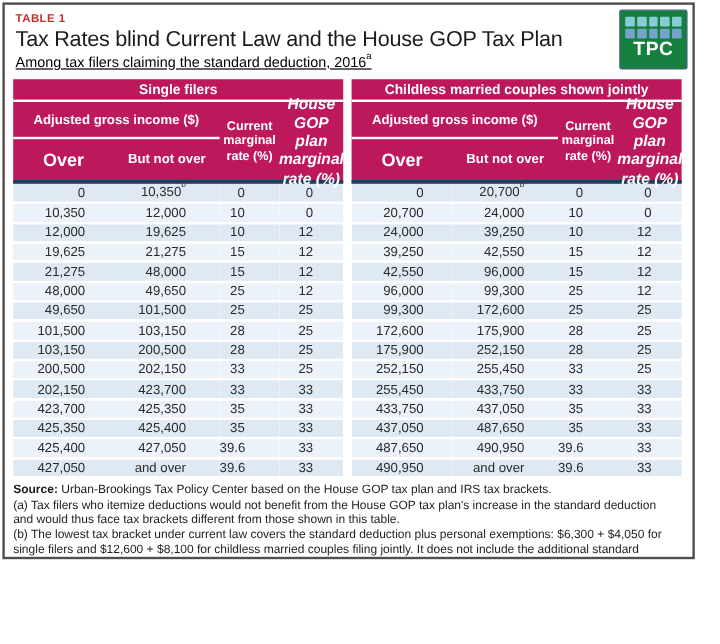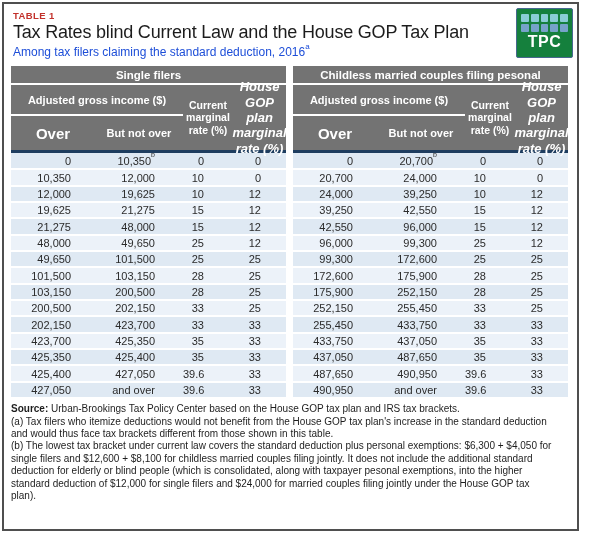--- a/index.html
+++ b/index.html
@@ -1,28 +1,28 @@
 <!DOCTYPE html>
 <html><head>
 <meta charset="utf-8">
 <style>
   * { margin:0; padding:0; box-sizing:border-box; }
   html,body { width:600px; height:537px; background:#fff; font-family:"Liberation Sans", sans-serif; }
   body { position:relative; }
 
   .frame {
-    position:absolute; left:2px; top:2px; width:577px; height:529px;
+    position:absolute; left:2px; top:2px; width:577px; height:464px;
     border:2px solid #4f4f4f; background:#fff; overflow:hidden;
   }
 
   
   .top { position:relative; height:60px; padding:6px 0 0 9px; }
   .table-label { color:#c2312b; font-size:9.5px; font-weight:700; letter-spacing:.4px; }
   .fig-title { color:#1c1c1c; font-size:18px; font-weight:400; margin-top:1px; letter-spacing:-.2px; }
-  .fig-subtitle { color:#1d4ed8; font-size:12px; margin-top:1px; }
+  .fig-subtitle { color:#000000; font-size:12px; margin-top:1px;text-decoration:underline; }
   .fig-subtitle sup { font-size:8px; position:relative; top:-2px; }
 
   
   .logo {
     position:absolute; top:4px; right:4px; width:57px; height:50px;
     background:#15803d; border:1px solid #47688e; border-radius:2px;
     padding:5px 4px 0 4px; text-align:center;
   }
   .logo-grid { display:grid; grid-template-columns:repeat(5,1fr); gap:2px; }
   .logo-grid i { display:block; height:8px; border-radius:1px; }
@@ -31,21 +31,21 @@
   .logo-text { color:#fff; font-size:16px; font-weight:700; letter-spacing:.5px; line-height:20px; }
 
   
   .tables { display:flex; gap:7px; margin:2px 7px 0 7px; }
   .sec { width:275px; }
 
   .sec-head {
     display:grid;
     grid-template-columns:84px 88px 50px 53px;
     grid-template-rows:19px 31px 34px;
-    background:#737373; color:#fff; font-weight:700;
+    background:#be185d; color:#fff; font-weight:700;
     border-bottom:3px solid #1e3d5f;
   }
   .sec-head > div { display:flex; align-items:center; justify-content:center; text-align:center; }
   .h-title { grid-area:1/1/2/5; font-size:11.5px; border-bottom:2px solid #fff; }
   .h-agi   { grid-area:2/1/3/3; font-size:11px; border-bottom:2px solid #fff; }
   .h-over  { grid-area:3/1/4/2; font-size:15px; }
   .h-bno   { grid-area:3/2/4/3; font-size:11px; }
   .h-cur   { grid-area:2/3/4/4; font-size:10.5px; line-height:1.18; white-space:pre-line; }
   .h-gop   { grid-area:2/4/4/5; font-size:13px; line-height:1.18; white-space:pre-line;font-style:italic; }
 
@@ -208,21 +208,21 @@
               <td>and over</td>
               <td>39.6</td>
               <td>33</td>
             </tr>
           </tbody>
       </table>
     </div>
 
     <div class="sec">
       <div class="sec-head">
-        <div class="h-title">Childless married couples filing pesonal</div>
+        <div class="h-title">Childless married couples shown jointly</div>
         <div class="h-agi">Adjusted gross income ($)</div>
         <div class="h-cur">Current
 marginal
 rate (%)</div>
         <div class="h-gop">House GOP
 plan
 marginal
 rate (%)</div>
         <div class="h-over">Over</div>
         <div class="h-bno">But not over</div>

